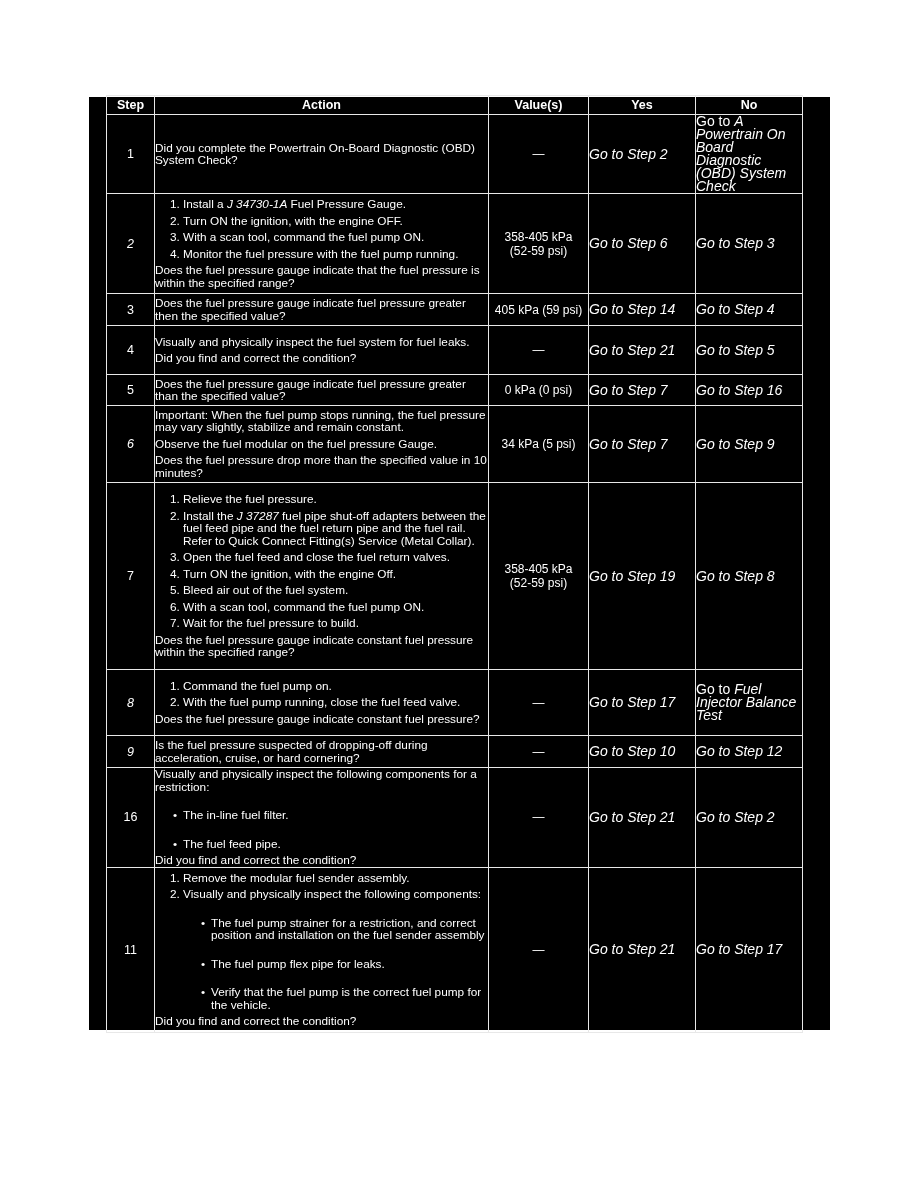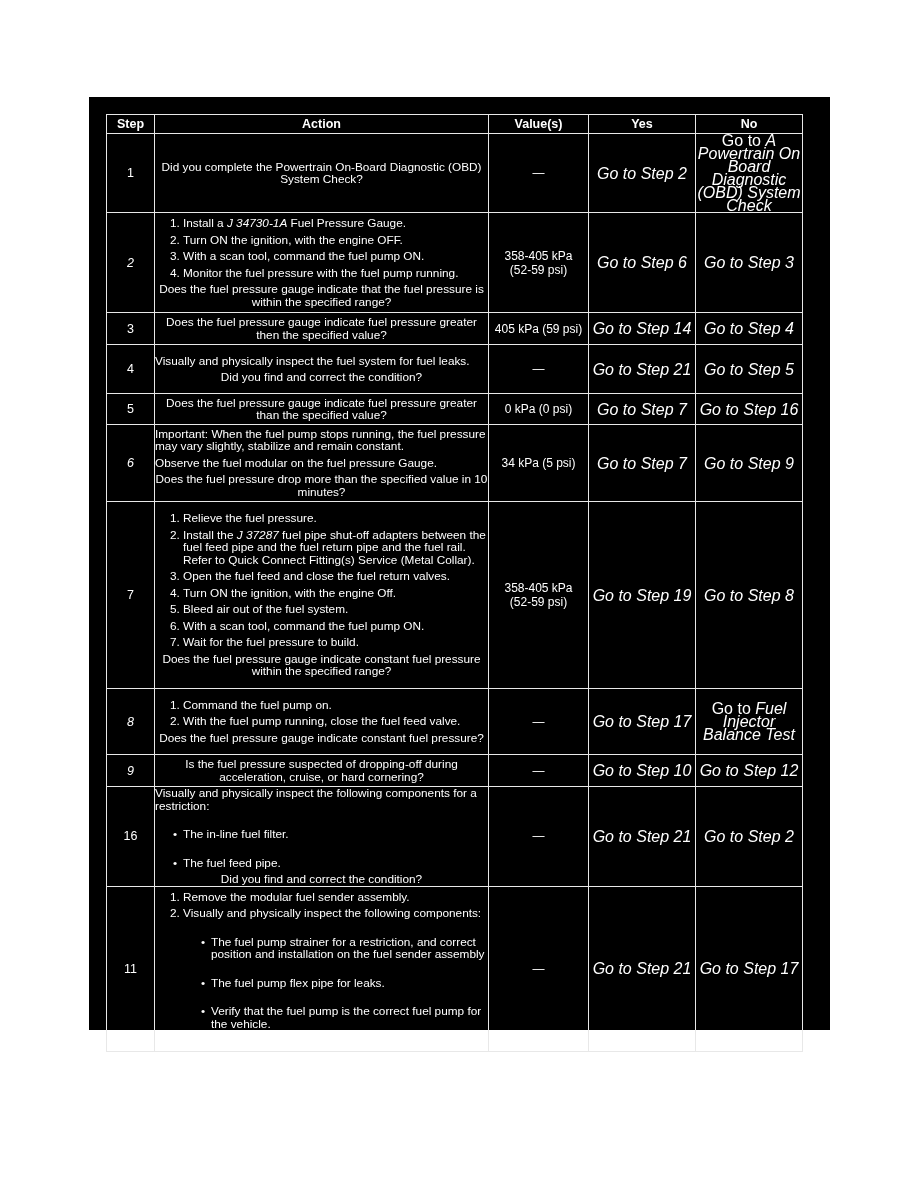--- a/index.html
+++ b/index.html
@@ -1,31 +1,31 @@
 <!DOCTYPE html>
 <html><head>
 <meta charset="utf-8">
 <style>
   html, body { margin: 0; padding: 0; background: #ffffff; }
   body { width: 918px; height: 1188px; position: relative; overflow: hidden;
          font-family: "Liberation Sans", sans-serif; }
   .page-bg { position: absolute; left: 89px; top: 97px; width: 741px; height: 933px; background: #000000; }
-  table.diag { position: absolute; left: 106px; top: 114px; width: 696px;
+  table.diag { position: absolute; left: 106px; top: 95px; width: 696px;
                border-collapse: collapse; table-layout: fixed; color: #ffffff; }
   table.diag th, table.diag td { border: 1px solid #e8e8e8; padding: 0; vertical-align: middle; }
   table.diag th { font-weight: bold; font-size: 12.5px; height: 18px; text-align: center; }
   col.c-step { width: 48px; } col.c-action { width: 334px; } col.c-value { width: 100px; }
   col.c-yes { width: 107px; } col.c-no { width: 107px; }
   td.step { text-align: center; font-size: 12.5px; }
   td.step.it { font-style: italic; }
   td.action { font-size: 11.8px; line-height: 12.5px; padding: 3px 4px 2px 6px; vertical-align: top; }
   td.value { text-align: center; font-size: 12px; line-height: 14px; }
-  td.yes, td.no { font-style: italic; font-size: 16px; text-align: center; vertical-align: bottom; padding-bottom: 3px; line-height: 13px; }
+  td.yes, td.no { font-style: italic; font-size: 14px; vertical-align: bottom; padding-bottom: 3px; line-height: 13px; }
   .para { margin: 0 0 4px 0; }
-  .para:last-child { margin-bottom: 0; text-align: center; }
+  .para:last-child { margin-bottom: 0; }
   ol.steps { margin: 0 0 4px 0; padding-left: 28px; }
   ol.steps li { margin: 0 0 4px 0; }
   ul.bul { margin: 2px 0 4px 0; padding-left: 18px; list-style: none; }
   ul.bul li { margin: 16px 0 4px 0; position: relative; padding-left: 10px; }
   ul.bul li::before { content: "\2022"; position: absolute; left: 0; }
   .bold { font-weight: normal; }
   .ital { font-style: italic; }
 </style>
 </head>
 <body>

